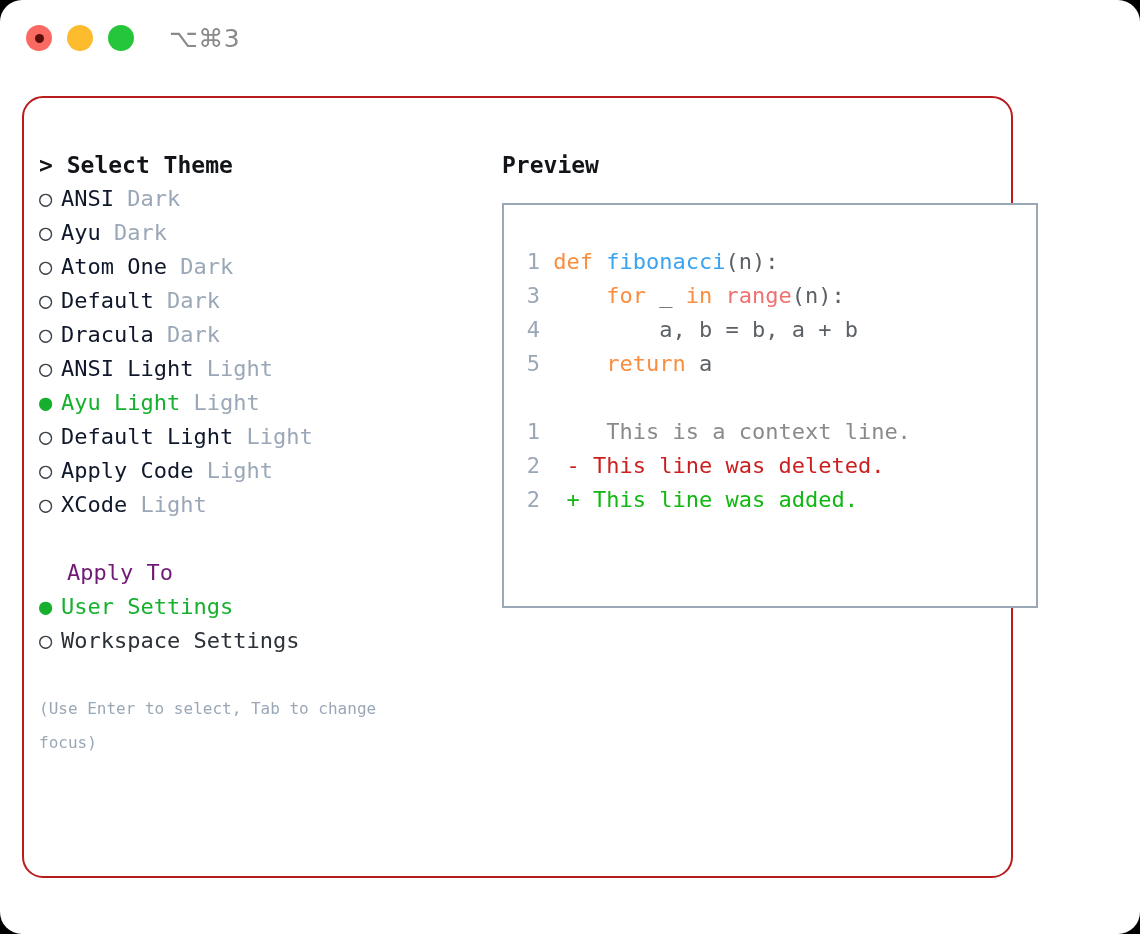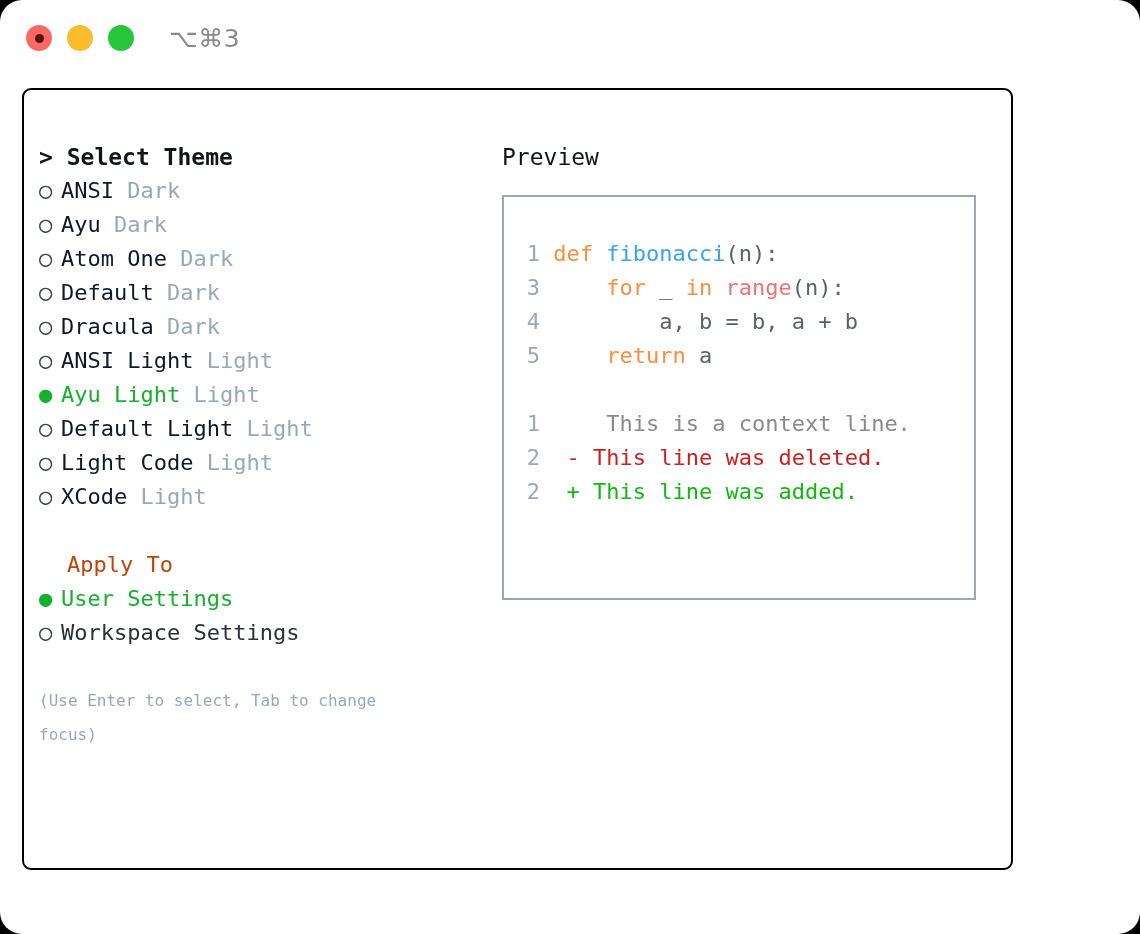--- a/index.html
+++ b/index.html
@@ -69,25 +69,25 @@
     letter-spacing: 0.5px;
     color: #8a8a8a;
     font-family: "DejaVu Sans", "Liberation Sans", sans-serif;
     white-space: pre;
   }
 
   
   .card {
     position: absolute;
     left: 22px;
-    top: 88px;
+    top: 96px;
     width: 991px;
     height: 782px;
-    border: 2px solid #000000;
-    border-radius: 9px;
+    border: 2px solid #b91c1c;
+    border-radius: 21px;
     box-sizing: border-box;
     background: #ffffff;
   }
 
   
   .left-pane {
     position: absolute;
     left: 15px;
     top: 50px;
     width: 440px;
@@ -114,21 +114,21 @@
   .theme-row.selected .bullet { color: #16b02e; }
   .theme-row.selected .theme-name { color: #16b02e; }
   .theme-name { color: #0f172a; }
   .theme-kind { color: #9aa7b7; }
 
   .section-gap { height: 34px; }
 
   .apply-label {
     font-size: 22px;
     line-height: 34px;
-    color: #c2410c;
+    color: #701a75;
     white-space: pre;
     padding-left: 28px;
   }
   .apply-row {
     font-size: 22px;
     line-height: 34px;
     color: #2b3137;
     white-space: pre;
     display: block;
   }
@@ -146,28 +146,28 @@
 
   
   .right-pane {
     position: absolute;
     left: 478px;
     top: 50px;
     width: 490px;
   }
   .preview-title {
     font-size: 23px;
-    font-weight: normal;
+    font-weight: bold;
     color: #111418;
     line-height: 34px;
     white-space: pre;
   }
   .preview-box {
     margin-top: 21px;
-    width: 474px;
+    width: 536px;
     height: 405px;
     border: 2px solid #9aa7b7;
     box-sizing: border-box;
     background: #ffffff;
     padding: 40px 0 0 0;
   }
   .code-line {
     font-size: 22px;
     line-height: 34px;
     white-space: pre;
@@ -214,21 +214,21 @@
 
       <div id="theme-list">
           <div class="theme-row"><span class="bullet">○</span><span class="theme-name">ANSI</span><span class="theme-kind"> Dark</span></div>
           <div class="theme-row"><span class="bullet">○</span><span class="theme-name">Ayu</span><span class="theme-kind"> Dark</span></div>
           <div class="theme-row"><span class="bullet">○</span><span class="theme-name">Atom One</span><span class="theme-kind"> Dark</span></div>
           <div class="theme-row"><span class="bullet">○</span><span class="theme-name">Default</span><span class="theme-kind"> Dark</span></div>
           <div class="theme-row"><span class="bullet">○</span><span class="theme-name">Dracula</span><span class="theme-kind"> Dark</span></div>
           <div class="theme-row"><span class="bullet">○</span><span class="theme-name">ANSI Light</span><span class="theme-kind"> Light</span></div>
           <div class="theme-row selected"><span class="bullet">●</span><span class="theme-name">Ayu Light</span><span class="theme-kind"> Light</span></div>
           <div class="theme-row"><span class="bullet">○</span><span class="theme-name">Default Light</span><span class="theme-kind"> Light</span></div>
-          <div class="theme-row"><span class="bullet">○</span><span class="theme-name">Light Code</span><span class="theme-kind"> Light</span></div>
+          <div class="theme-row"><span class="bullet">○</span><span class="theme-name">Apply Code</span><span class="theme-kind"> Light</span></div>
           <div class="theme-row"><span class="bullet">○</span><span class="theme-name">XCode</span><span class="theme-kind"> Light</span></div>
         </div>
 
       <div class="section-gap"></div>
 
       <div class="apply-label">Apply To</div>
 
       <div id="apply-list">
           <div class="apply-row selected"><span class="bullet">●</span><span class="apply-name">User Settings</span></div>
           <div class="apply-row"><span class="bullet">○</span><span class="apply-name">Workspace Settings</span></div>

